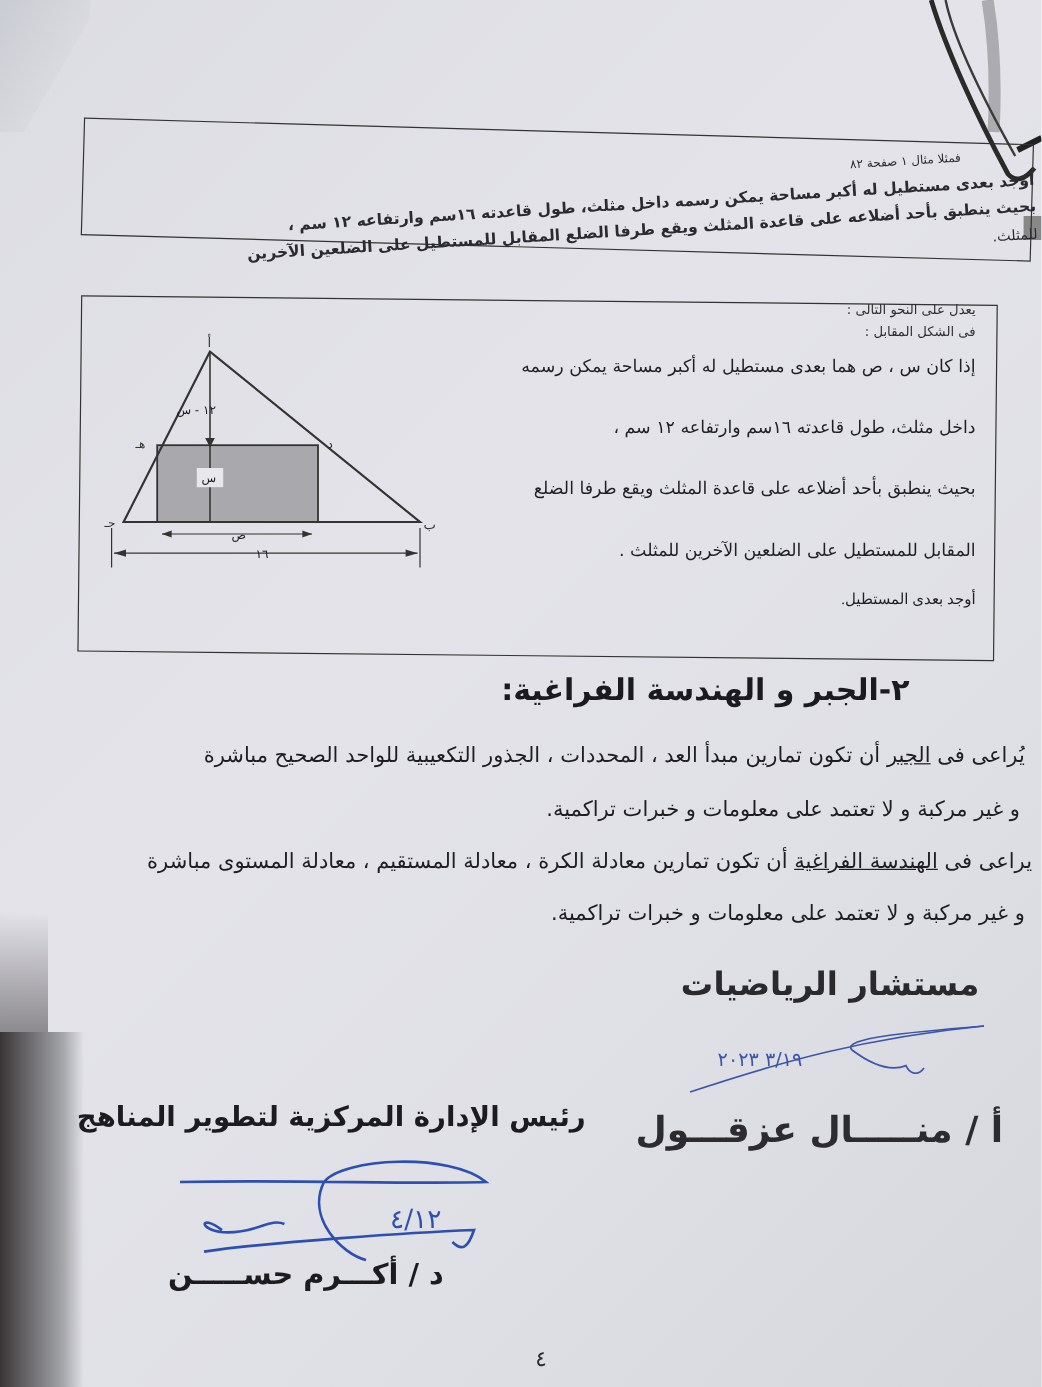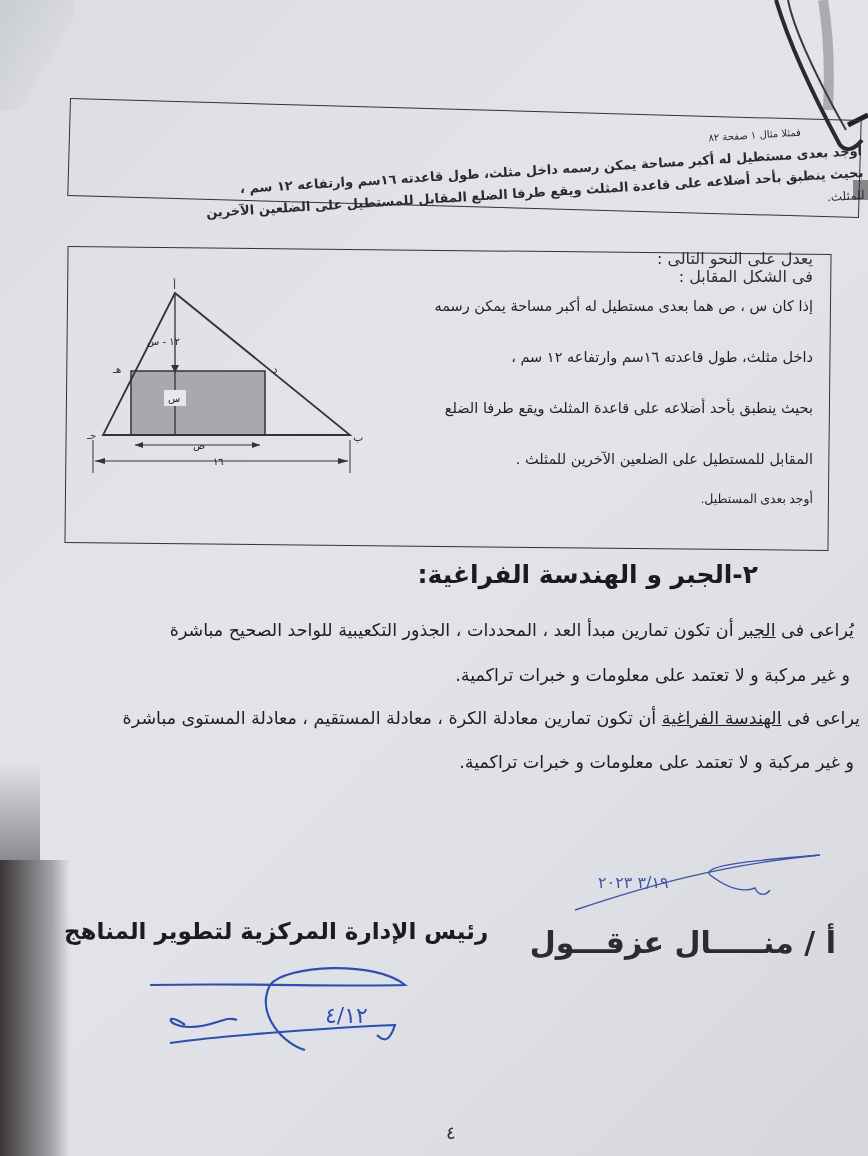--- a/index.html
+++ b/index.html
@@ -34,21 +34,21 @@
     color:#2a2a30;
   }
   .box1-text .l0 { font-size:10px; margin-right:60px; }
   .box1-text .lb { font-weight:bold; font-size:13px; }
 
   .box2 {
     position:absolute; left:66px; top:250px; width:762px; height:295px;
     border:1.4px solid #333; border-top-width:1px; transform: rotate(0.6deg);
   }
   .box2-head {
-    position:absolute; right:55px; top:250px; direction:rtl; font-size:16px; line-height:18px; color:#2e2e34;
+    position:absolute; right:55px; top:250px; direction:rtl; font-size:11px; line-height:18px; color:#2e2e34;
   }
   .box2-text {
     position:absolute; right:55px; top:298px; width:440px; direction:rtl; font-size:14.5px; color:#1f1f25;
   }
   .box2-text div { height:51px; }
   .box2-text .short { font-size:12.5px;font-family:Liberation Serif, serif; }
 
   .diagram { position:absolute; left:85px; top:275px; width:290px; height:200px; }
 
   .section-title {
@@ -143,29 +143,31 @@
   <div class="para" style="top:620px">
     <span>يُراعى فى </span><u>الجبر</u><span> أن تكون تمارين مبدأ العد ، المحددات ، الجذور التكعيبية للواحد الصحيح مباشرة</span>
   </div>
   <div class="para" style="top:665px; right:18px">و غير مركبة و لا تعتمد على معلومات و خبرات تراكمية.</div>
 
   <div class="para" style="top:708px; right:8px">
     <span>يراعى فى </span><u>الهندسة الفراغية</u><span> أن تكون تمارين معادلة الكرة ، معادلة المستقيم ، معادلة المستوى مباشرة</span>
   </div>
   <div class="para" style="top:752px; right:14px">و غير مركبة و لا تعتمد على معلومات و خبرات تراكمية.</div>
 
+  <div class="sig-title">مستشار الرياضيات</div>
   <svg class="signature" style="left:570px; top:850px; width:260px; height:70px" viewBox="0 0 260 70">
     <path d="M5 60 C 80 35, 150 15, 250 5" stroke="#3c55a8" stroke-width="1.4" fill="none"></path>
     <path d="M250 5 C 190 10, 130 15, 140 25 C 160 40, 175 42, 185 38 C 188 45, 195 47, 200 40" stroke="#3c55a8" stroke-width="1.4" fill="none"></path>
     <text x="28" y="38" font-size="16" fill="#3c55a8">٣/١٩ ٢٠٢٣</text>
   </svg>
   <div class="sig1-name">أ / منـــــال عزقـــول</div>
 
   <div class="sig2-title">رئيس الإدارة المركزية لتطوير المناهج</div>
   <svg class="signature" style="left:145px; top:965px; width:280px; height:95px" viewBox="0 0 280 95">
     <path d="M5 20 C 100 18, 200 22, 260 20 C 230 -5, 140 0, 125 20 C 110 50, 140 80, 160 85" stroke="#2d4fb0" stroke-width="2.2" fill="none"></path>
     <path d="M40 60 C 20 45, 20 62, 45 62 C 70 62, 80 50, 92 55" stroke="#2d4fb0" stroke-width="2.2" fill="none"></path>
     <path d="M25 78 C 80 70, 200 62, 250 60 C 245 75, 240 78, 232 70" stroke="#2d4fb0" stroke-width="2.2" fill="none"></path>
     <text x="180" y="58" font-size="22" fill="#2d4fb0">٤/١٢</text>
   </svg>
+  <div class="sig2-name">د / أكـــرم حســـــن</div>
 
   <div class="page-num">٤</div>
 </div>
 
 </body></html>

